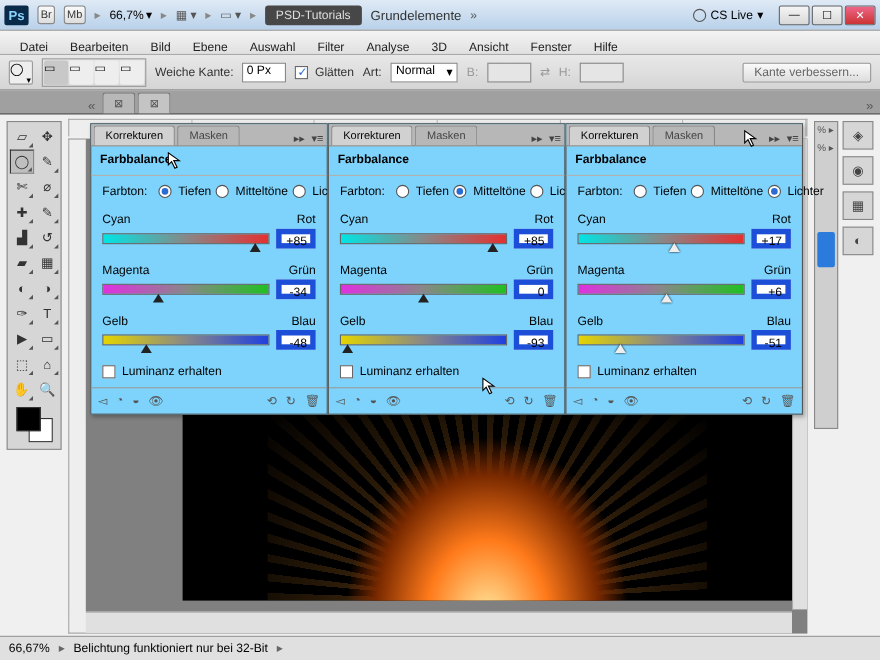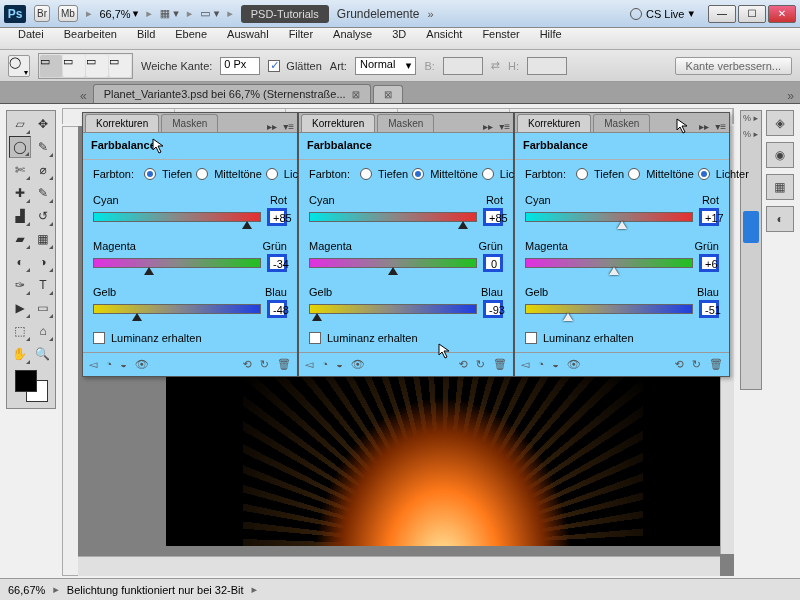--- a/index.html
+++ b/index.html
@@ -13,21 +13,21 @@
   .zoom-box { display: flex; align-items: center; gap: 2px; }
   .title-dark { background: #474747; color: #ddd; padding: 3px 10px; border-radius: 3px; }
   .title-text { color: #333; font-size: 12px; }
   .cs-live { display: flex; align-items: center; gap: 4px; margin-left: auto; }
   .circle-o { width: 12px; height: 12px; border: 1.5px solid #555; border-radius: 50%; }
   .winbtns { display: flex; gap: 2px; margin-left: 6px; }
   .winbtn { width: 28px; height: 18px; border: 1px solid #666; border-radius: 2px; display: flex; align-items: center; justify-content: center; background: linear-gradient(#f5f5f5,#d8d8d8); font-size: 10px; }
   .winbtn.close { background: linear-gradient(#e68,#c33); color: #fff; }
 
   
-  .menubar { height: 22px; background: linear-gradient(#f4f4f4,#e0e0e0); display: flex; align-items: flex-start; padding: 0 8px; border-bottom: 1px solid #aaa; }
+  .menubar { height: 22px; background: linear-gradient(#f4f4f4,#e0e0e0); display: flex; align-items: flex-end; padding: 0 8px; border-bottom: 1px solid #aaa; }
   .menubar span { padding: 0 10px; color: #222; cursor: default; }
 
   
   .optionsbar { height: 32px; background: linear-gradient(#e8e8e8,#d5d5d5); display: flex; align-items: center; padding: 0 8px; gap: 8px; border-bottom: 1px solid #999; }
   .opt-icon { width: 22px; height: 22px; border: 1px solid #999; background: #eee; border-radius: 2px; }
   .opt-input { width: 40px; height: 18px; border: 1px solid #888; background: #fff; padding: 0 3px; }
   .opt-label { color: #333; }
   .opt-label.dim { color: #999; }
   .opt-select { height: 18px; border: 1px solid #888; background: #fff; padding: 0 20px 0 4px; position: relative; }
   .opt-select::after { content: "▾"; position: absolute; right: 4px; top: 1px; }
@@ -85,21 +85,21 @@
   .radio-dot.checked::after { content: ""; width: 6px; height: 6px; background: #2a6cd2; border-radius: 50%; }
   .slider-row { margin-bottom: 14px; }
   .slider-labels { display: flex; justify-content: space-between; margin-bottom: 2px; }
   .slider-line { display: flex; align-items: center; gap: 6px; }
   .track { position: relative; height: 10px; flex: 1; border: 1px solid #666; }
   .track.cr { background: linear-gradient(90deg,#00e5e5,#888,#e53030); }
   .track.mg { background: linear-gradient(90deg,#e030e0,#888,#20c020); }
   .track.yb { background: linear-gradient(90deg,#e5d500,#888,#2040e0); }
   .thumb { position: absolute; top: 8px; width: 0; height: 0; border-left: 5px solid transparent; border-right: 5px solid transparent; border-bottom: 8px solid #222; transform: translateX(-5px); }
   .thumb.light { border-bottom-color: #eee; filter: drop-shadow(0 0 1px #000); }
-  .valbox { width: 20px; height: 18px; border: 3px solid #1d4ed8; background: #fff; text-align: right; padding: 1px 3px; }
+  .valbox { width: 36px; height: 18px; border: 5px solid #1d4ed8; background: #fff; text-align: right; padding: 1px 3px; }
   .lum-row { display: flex; align-items: center; gap: 6px; margin-top: 10px; }
   .chk { width: 12px; height: 12px; border: 1px solid #666; background: #fff; }
   .cb-foot { height: 24px; border-top: 1px solid #999; display: flex; align-items: center; padding: 0 6px; gap: 10px; color: #555; justify-content: space-between; }
   .cb-foot .grp { display:flex; gap:8px; }
 
   
   .statusbar { position: absolute; left: 0; right: 0; bottom: 0; height: 22px; background: #e0e0e0; border-top: 1px solid #999; display: flex; align-items: center; padding: 0 8px; gap: 8px; }
 
   
   .cursor { position: absolute; z-index: 50; width: 16px; height: 16px; }
@@ -173,21 +173,20 @@
   <div class="opt-input" style="background:#e5e5e5"></div>
   <span class="opt-label dim">⇄</span>
   <span class="opt-label dim">H:</span>
   <div class="opt-input" style="background:#e5e5e5"></div>
   <div class="opt-btn" style="margin-left:auto">Kante verbessern...</div>
 </div>
 
 <div class="doctabs">
   <span class="arrows">«</span>
   <div class="doctab">
-    <span>Planet_Variante3.psd bei 66,7% (Sternenstraße...</span>
     <span class="x">⊠</span>
   </div>
   <div class="doctab" style="background:#c4c4c4">
     <span class="x">⊠</span>
   </div>
   <span class="arrows" style="margin-left:auto">»</span>
 </div>
 
 <div class="ruler-top">
   <div class="rt-seg"></div>

